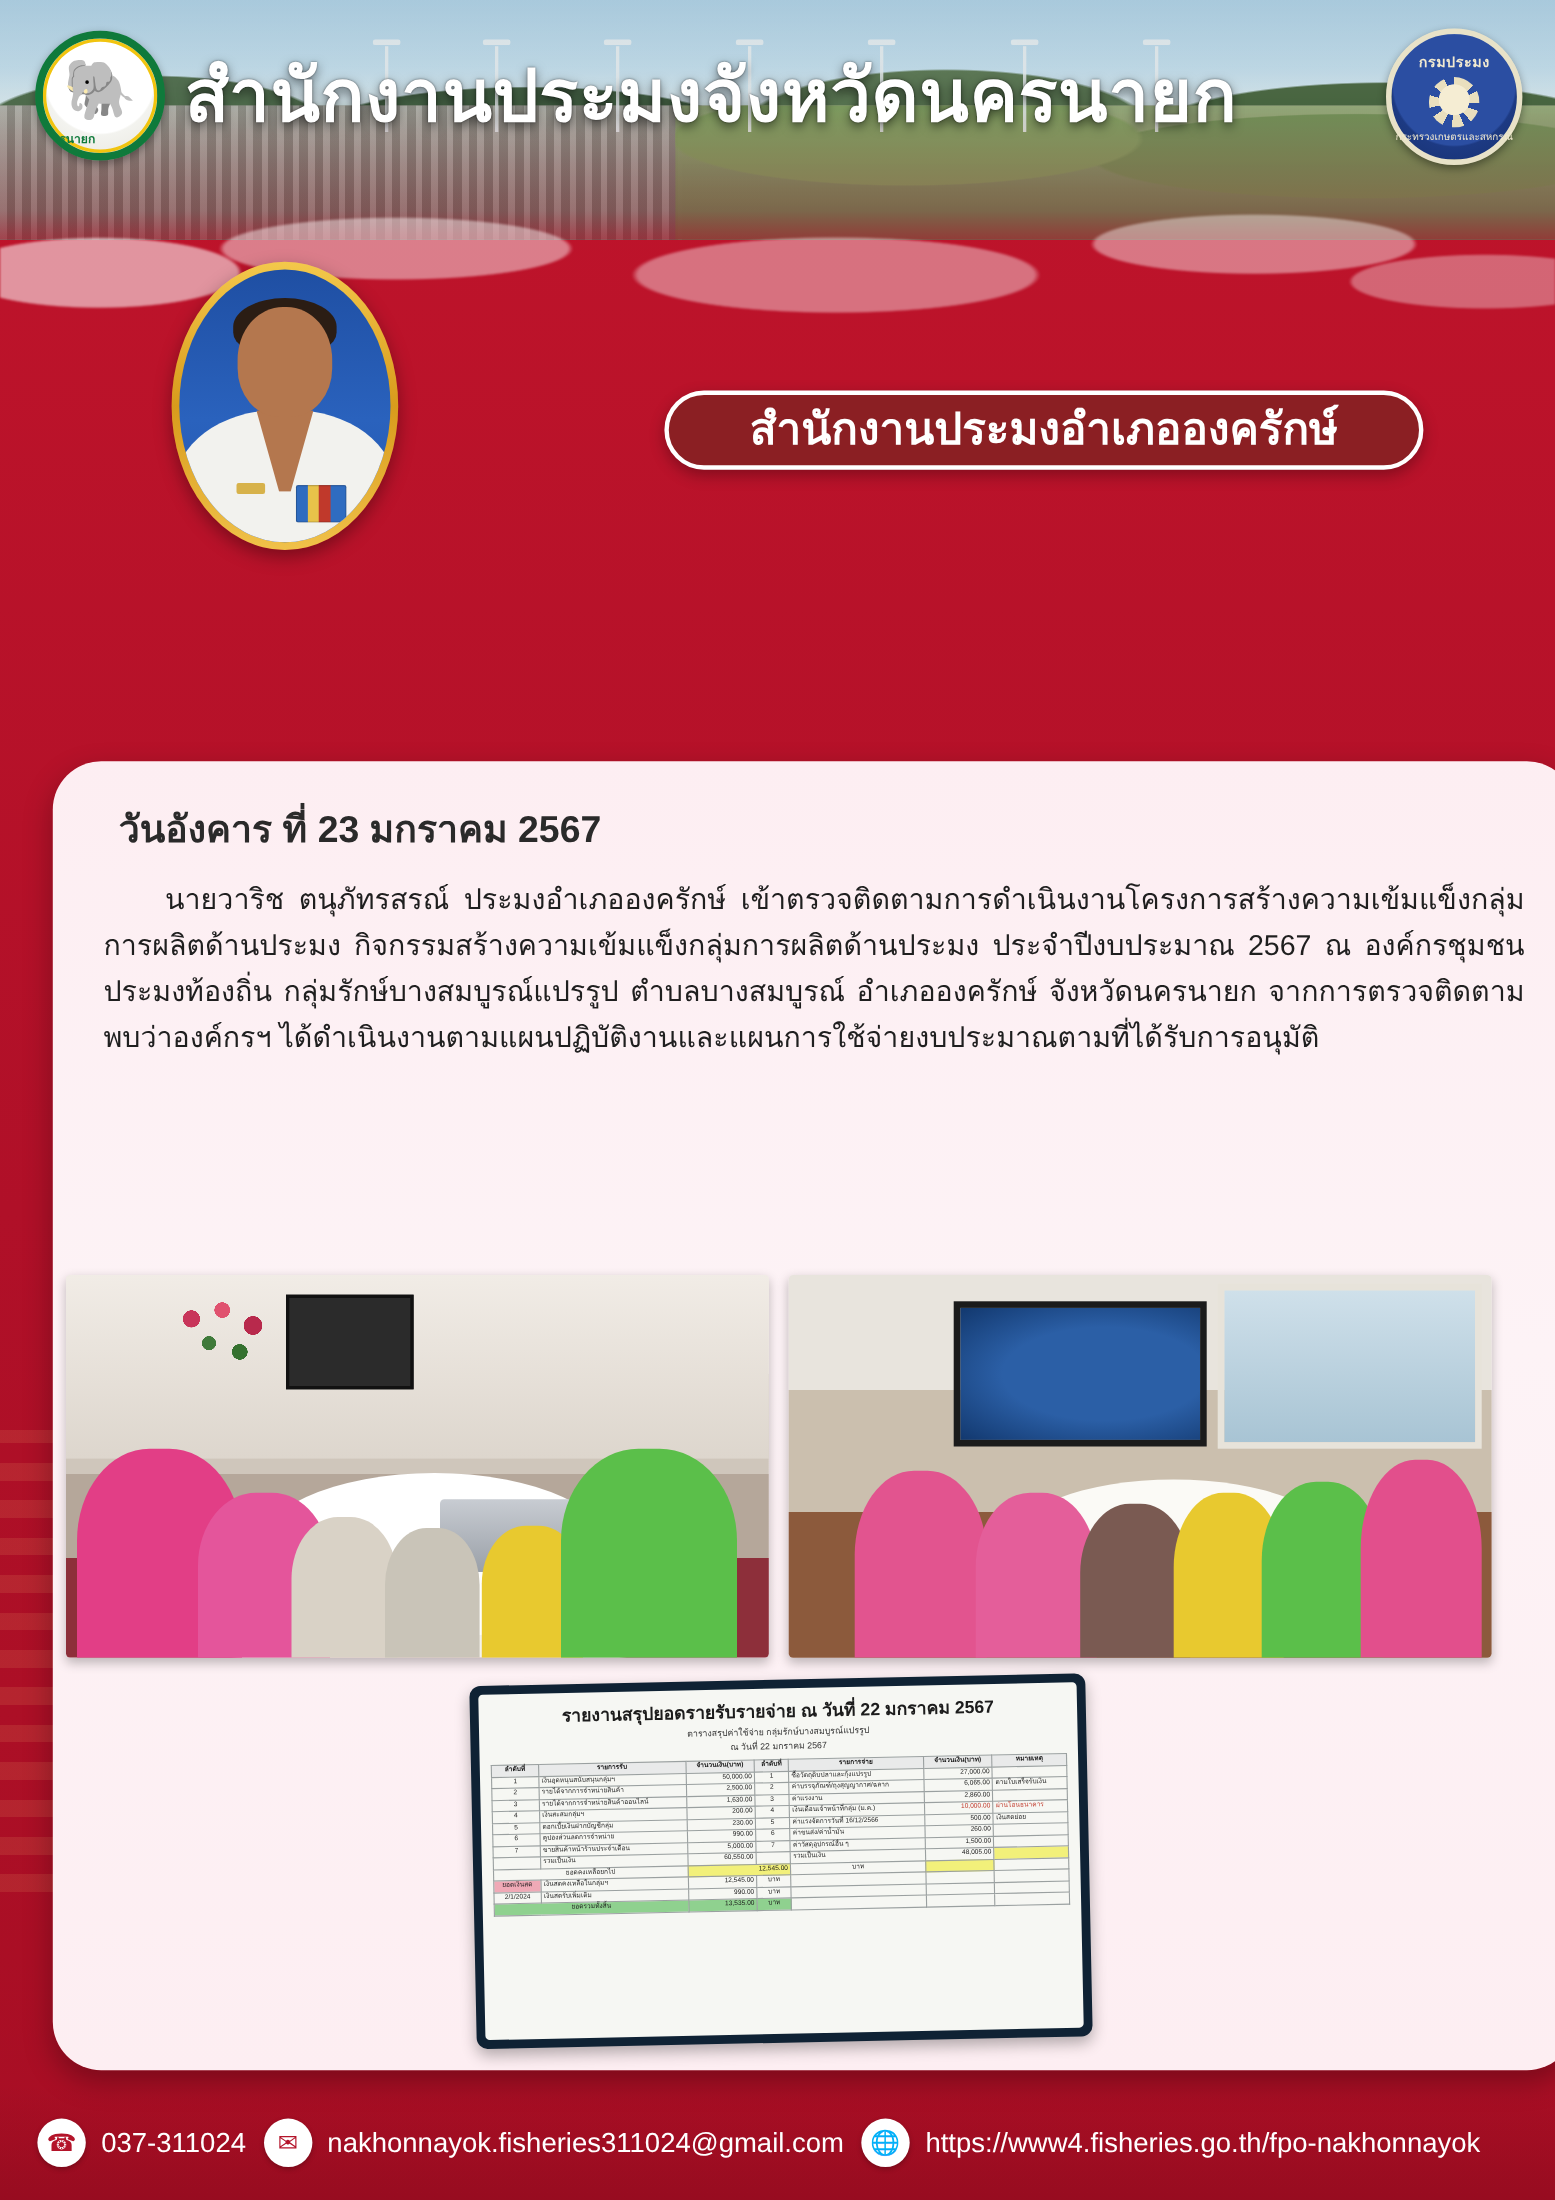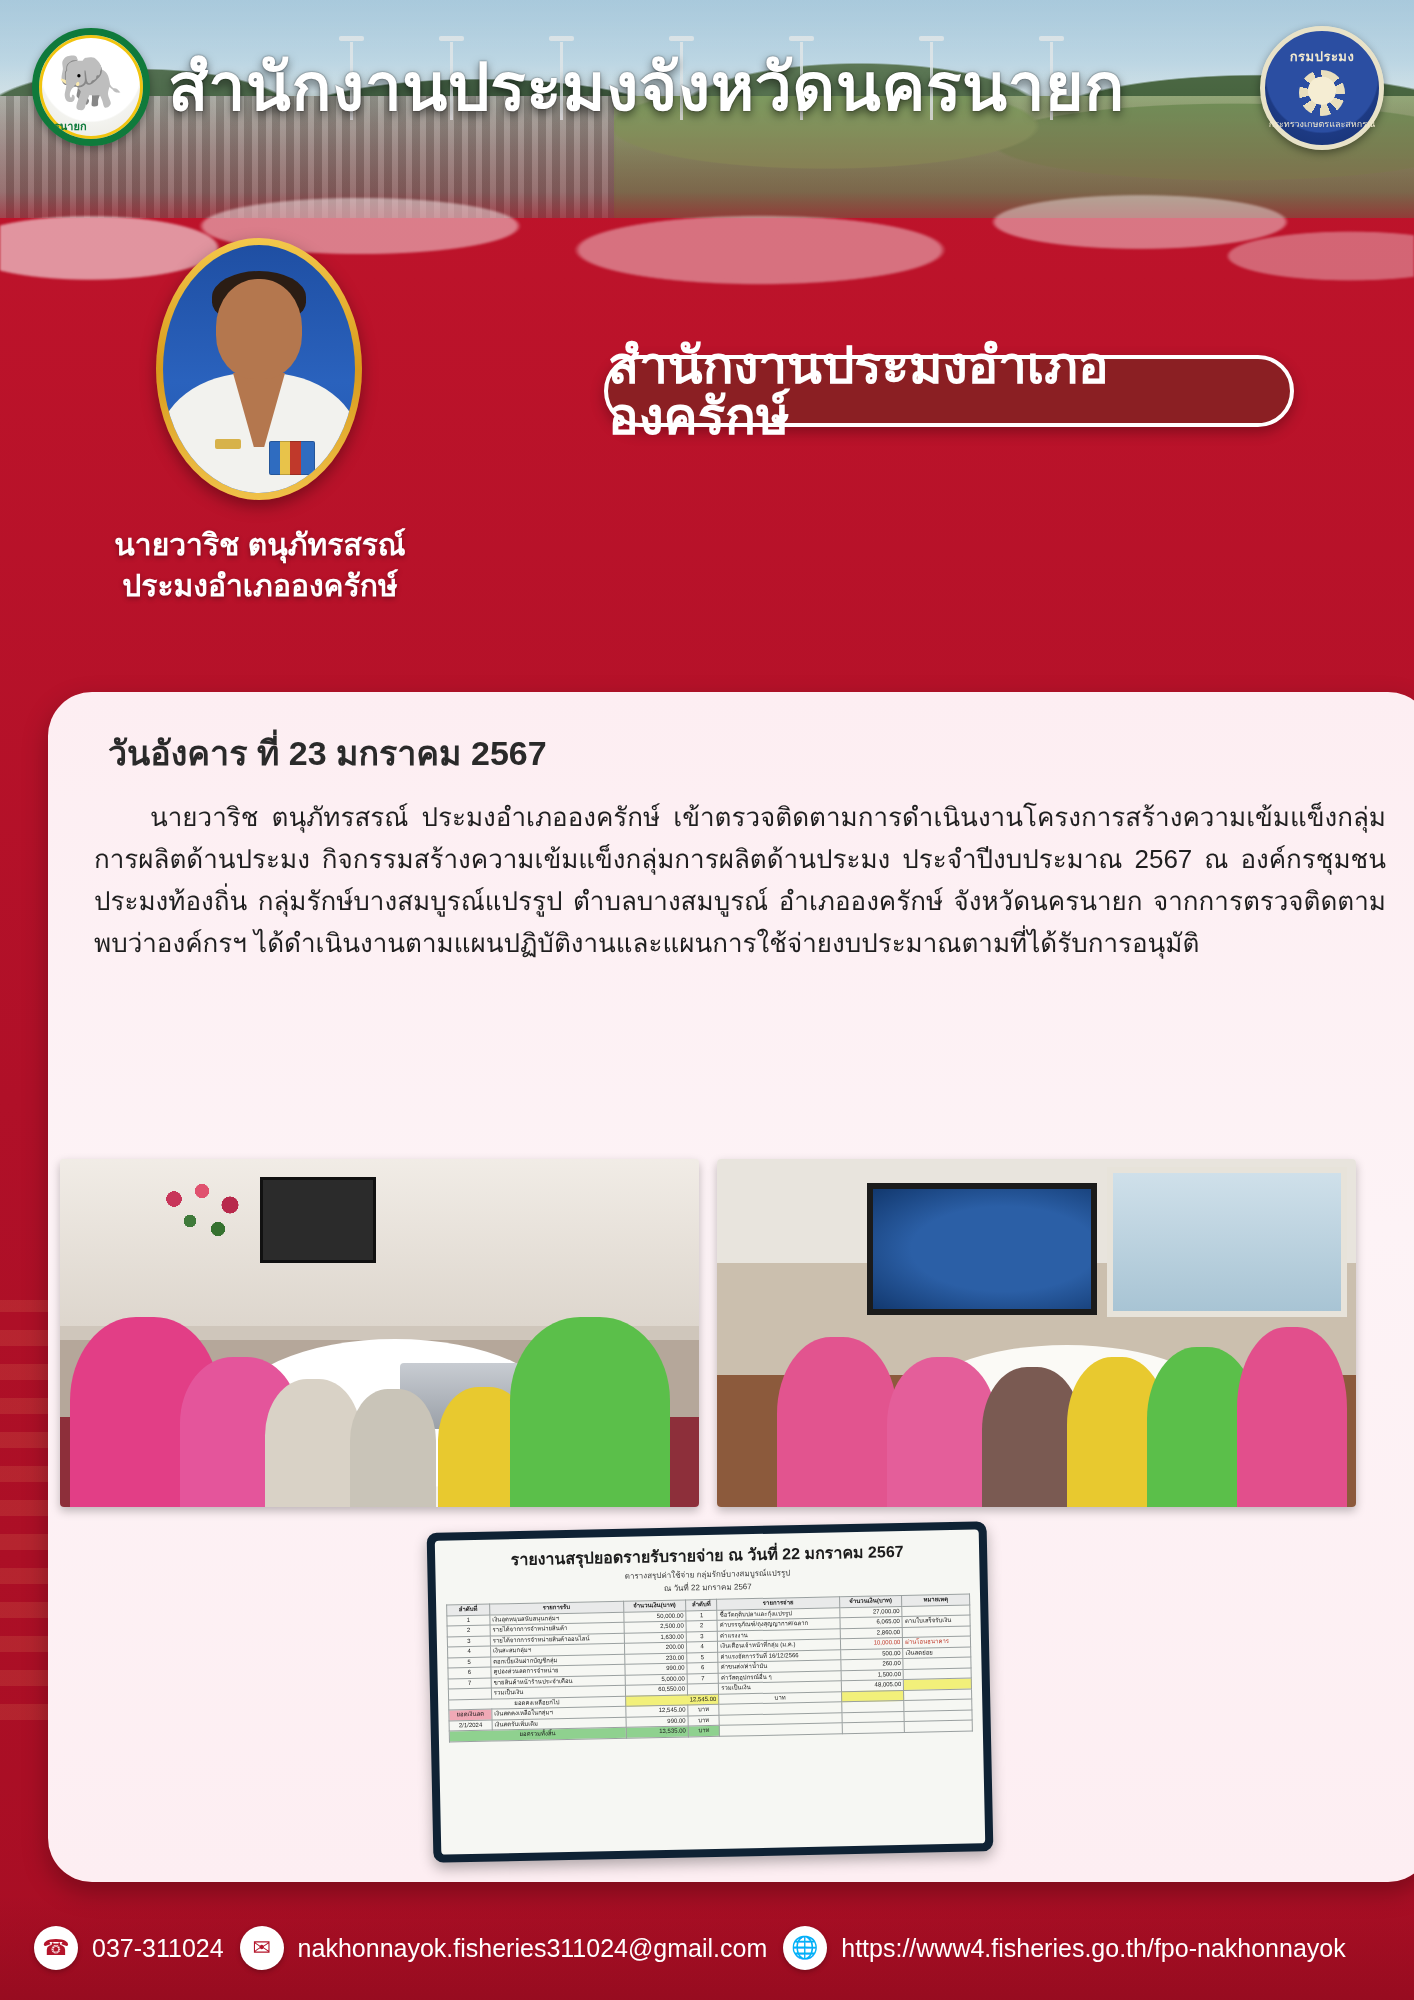--- a/index.html
+++ b/index.html
@@ -184,21 +184,21 @@
   #office-pill {
     position: absolute; left: 604px; top: 355px;
     width: 690px; height: 72px;
     background: #8b1f23;
     border: 4px solid #ffffff;
     border-radius: 40px;
     display: flex; align-items: center; justify-content: center;
     box-shadow: 0 5px 14px rgba(0,0,0,.3);
   }
   #office-pill span {
-    color: #ffffff; font-size: 51px; font-weight: bold; line-height: 1;
+    color: #ffffff; font-size: 40px; font-weight: bold; line-height: 1;
   }
   #quote {
     position: absolute; left: 566px; top: 480px; width: 770px;
     text-align: center; color: #ffffff; font-size: 31px; line-height: 1.5;
     text-shadow: 0 2px 5px rgba(0,0,0,.3);
   }
 
   
   #card {
     position: absolute; left: 48px; top: 692px;
@@ -383,24 +383,20 @@
   <div id="portrait-frame">
     <div id="portrait-inner">
       <div class="pt-body"></div>
       <div class="pt-hair"></div>
       <div class="pt-head"></div>
       <div class="pt-deco1"></div>
       <div class="pt-deco2"></div>
     </div>
   </div>
 
-  <div id="portrait-name">
-    <div>นายวาริช ตนุภัทรสรณ์</div>
-    <div>ประมงอำเภอองครักษ์</div>
-  </div>
 
   <div id="office-pill">
     <span>สำนักงานประมงอำเภอองครักษ์</span>
   </div>
   <div id="quote" style="white-space:pre-line"></div>
 
   <div id="card">
     <div id="card-date">วันอังคาร ที่ 23 มกราคม 2567</div>
     <div id="card-body">นายวาริช ตนุภัทรสรณ์ ประมงอำเภอองครักษ์ เข้าตรวจติดตามการดำเนินงานโครงการสร้างความเข้มแข็งกลุ่มการผลิตด้านประมง กิจกรรมสร้างความเข้มแข็งกลุ่มการผลิตด้านประมง ประจำปีงบประมาณ  2567 ณ  องค์กรชุมชนประมงท้องถิ่น กลุ่มรักษ์บางสมบูรณ์แปรรูป ตำบลบางสมบูรณ์ อำเภอองครักษ์ จังหวัดนครนายก จากการตรวจติดตามพบว่าองค์กรฯ ได้ดำเนินงานตามแผนปฏิบัติงานและแผนการใช้จ่ายงบประมาณตามที่ได้รับการอนุมัติ</div>
   </div>

